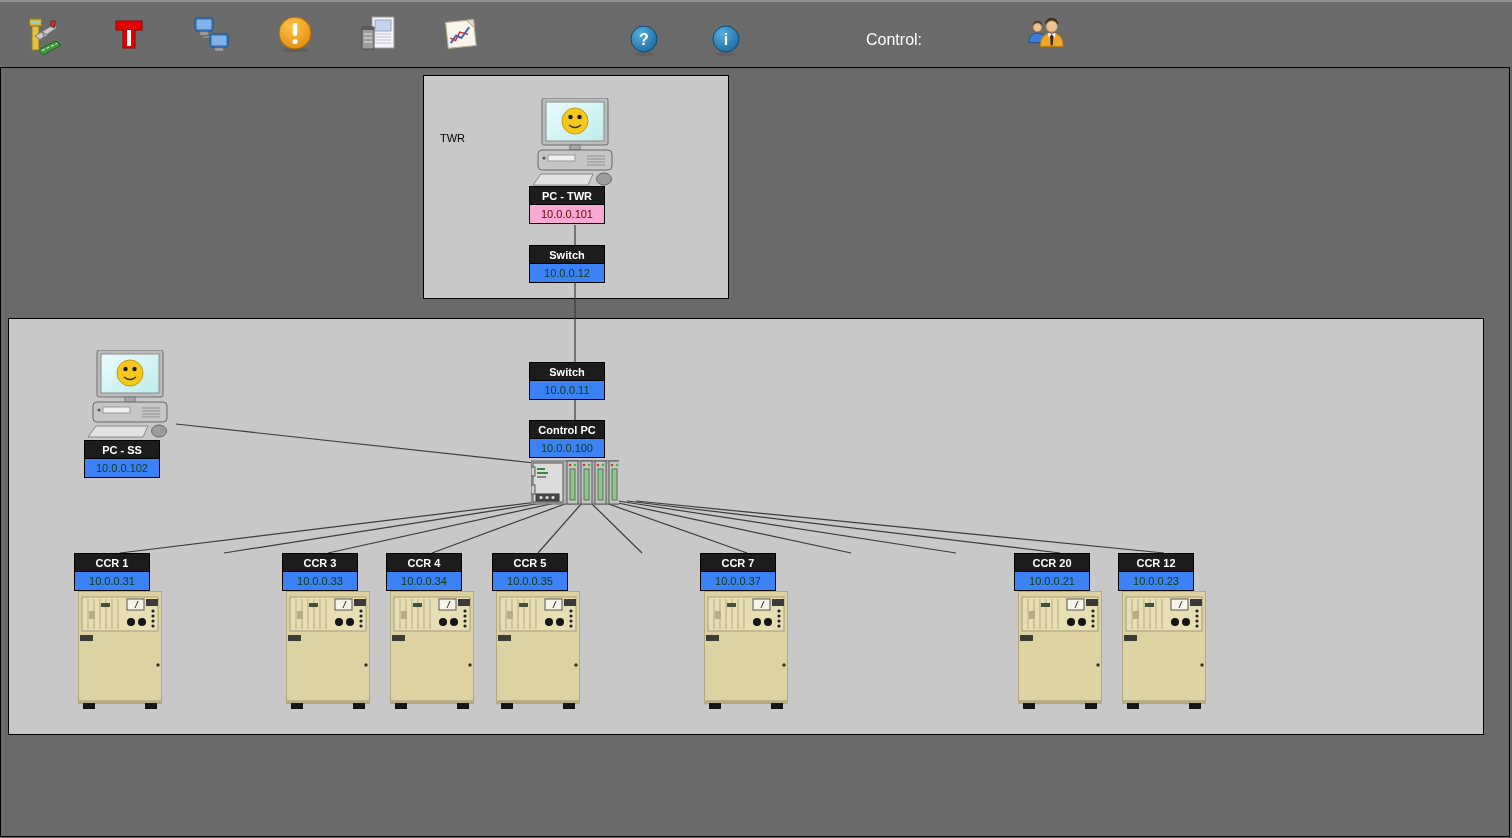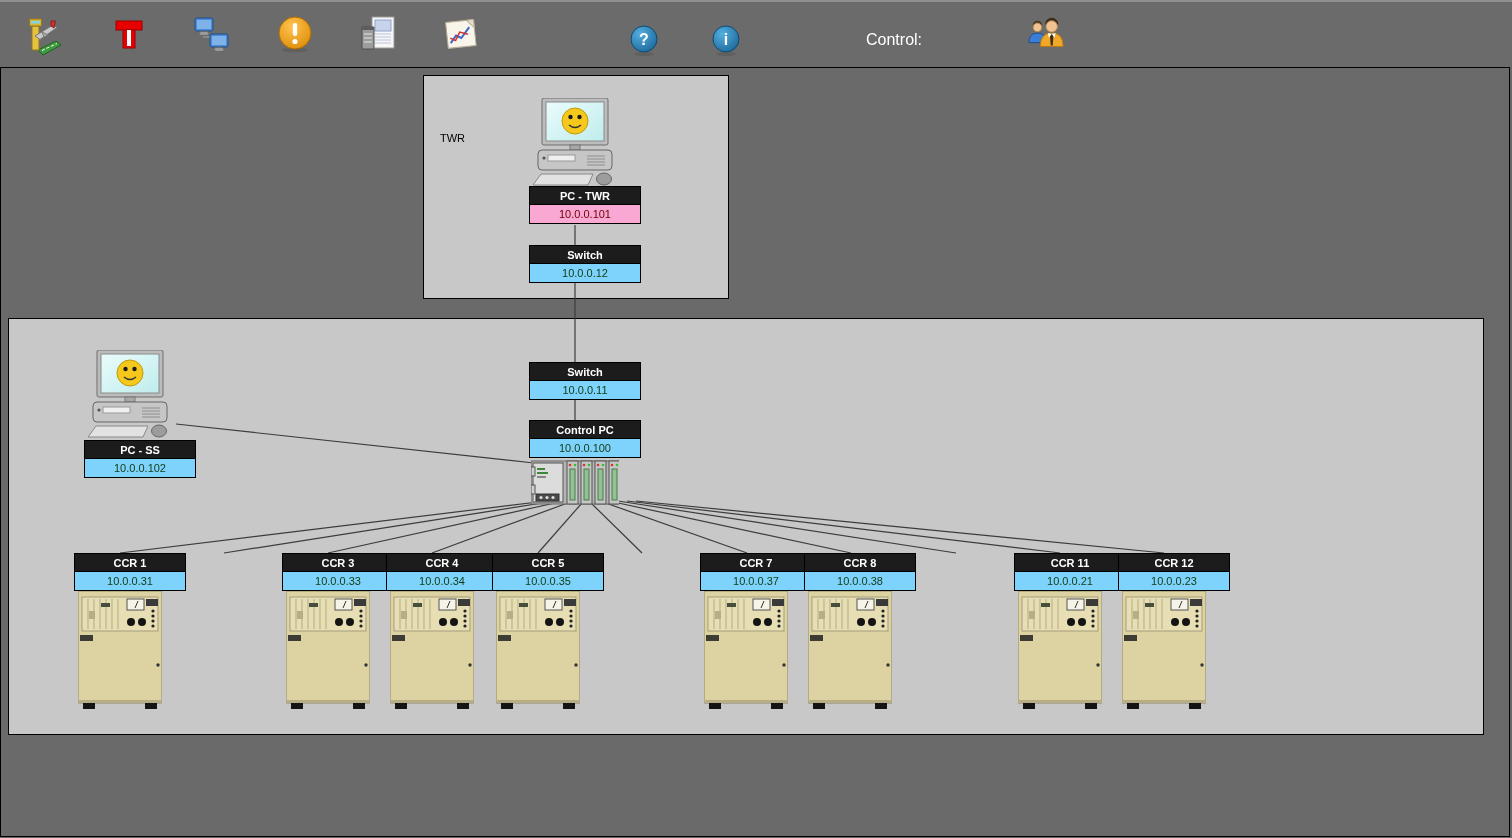--- a/index.html
+++ b/index.html
@@ -15,26 +15,26 @@
   .canvas{position:absolute;left:0;top:67px;width:1510px;height:770px;background:#6a6a6a;
           border:1px solid #000;box-sizing:border-box;z-index:0;}
   .gbox{position:absolute;background:#c8c8c8;border:1px solid #000;box-sizing:border-box;z-index:1;}
   #twr-box{left:423px;top:75px;width:306px;height:224px;}
   #field-box{left:8px;top:318px;width:1476px;height:417px;}
   .gbox-title{position:absolute;font-size:11px;color:#000;z-index:3;margin-top:47px;}
   
   #wires{position:absolute;left:0;top:0;width:1512px;height:838px;z-index:2;pointer-events:none;}
   #wires line{stroke:#3c3c3c;stroke-width:1.2;}
   
-  .node{position:absolute;width:112px;z-index:3;}
+  .node{position:absolute;width:76px;z-index:3;}
   .nlabel{height:17px;background:#1c1c1c;color:#fff;font-size:11px;font-weight:bold;
           display:flex;align-items:center;justify-content:center;border:1px solid #000;cursor:pointer;}
   .nip{height:18px;font-size:11px;display:flex;align-items:center;justify-content:center;
        border:1px solid #000;border-top:none;}
-  .nip.ok{background:#7dd3fc;color:#123a12;}
+  .nip.ok{background:#3b82f6;color:#123a12;}
   .nip.alarm{background:#f9a8d4;color:#6e0000;}
   .devicon{position:absolute;z-index:3;cursor:pointer;}
   .cabwrap{margin:0 0 0 4px;}
   .hiddefs{position:absolute;width:0;height:0;}
 </style>
 </head>
 <body>
 
 <svg class="hiddefs" aria-hidden="true">
   <defs>
@@ -325,29 +325,22 @@
         <use href="#cabinet-def"></use>
       </svg>
   </div>
   <div class="node" style="left:700px;top:553px">
     <div class="nlabel">CCR 7</div>
     <div class="nip ok">10.0.0.37</div>
     <svg class="cabwrap" width="84" height="118" viewBox="0 0 84 118">
         <use href="#cabinet-def"></use>
       </svg>
   </div>
-  <div class="node" style="left:804px;top:553px">
-    <div class="nlabel">CCR 8</div>
-    <div class="nip ok">10.0.0.38</div>
-    <svg class="cabwrap" width="84" height="118" viewBox="0 0 84 118">
-        <use href="#cabinet-def"></use>
-      </svg>
-  </div>
   <div class="node" style="left:1014px;top:553px">
-    <div class="nlabel">CCR 11</div>
+    <div class="nlabel">CCR 20</div>
     <div class="nip ok">10.0.0.21</div>
     <svg class="cabwrap" width="84" height="118" viewBox="0 0 84 118">
         <use href="#cabinet-def"></use>
       </svg>
   </div>
   <div class="node" style="left:1118px;top:553px">
     <div class="nlabel">CCR 12</div>
     <div class="nip ok">10.0.0.23</div>
     <svg class="cabwrap" width="84" height="118" viewBox="0 0 84 118">
         <use href="#cabinet-def"></use>

